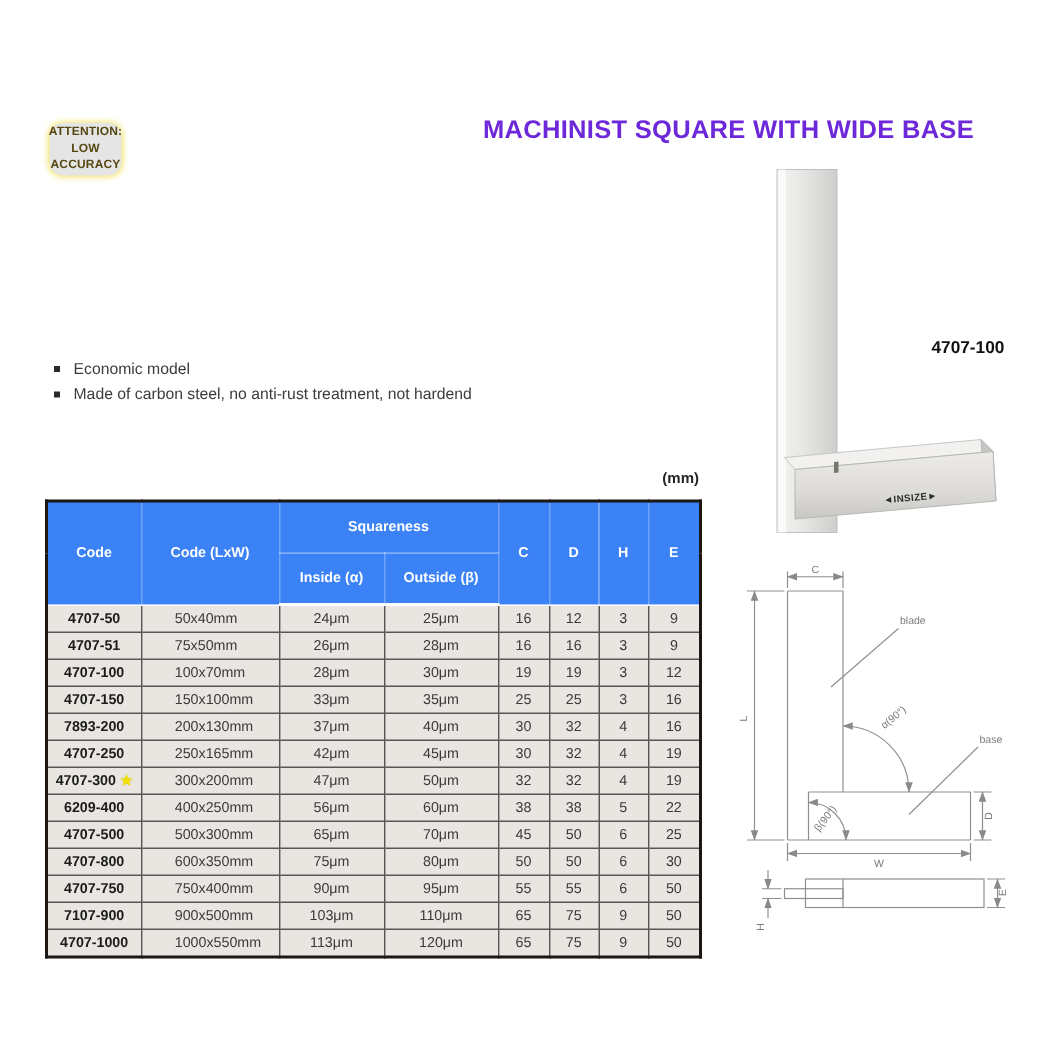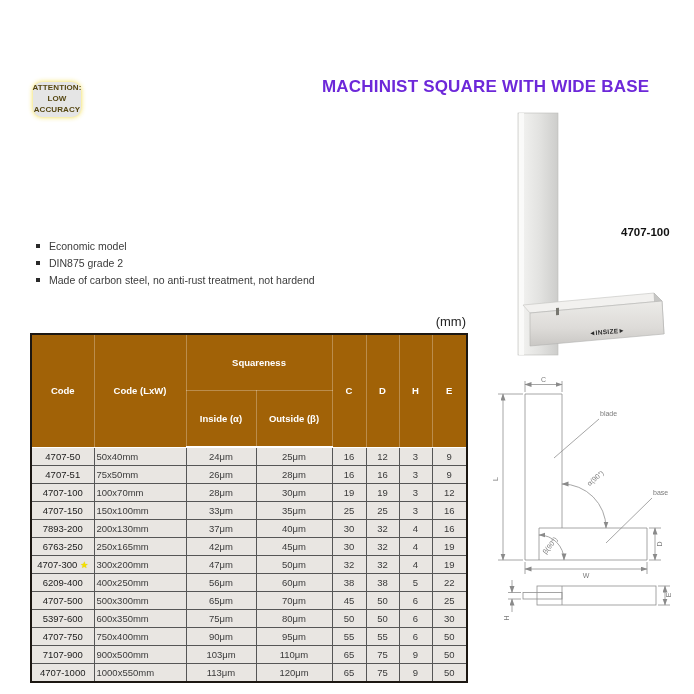--- a/index.html
+++ b/index.html
@@ -30,61 +30,60 @@
     position:relative; padding-left:13px; margin-bottom:5px;
     font-size:10.5px; color:#3b3b3b;
   }
   .features li .sq {
     position:absolute; left:0; top:3.5px; width:4px; height:4px; background:#2a2a2a;
   }
 
   
   .photo { position:absolute; left:480px; top:103px; }
   .model-label { position:absolute; left:621px; top:226px; font-size:11.5px; font-weight:bold; color:#111; }
-  .units { position:absolute; left:420px; top:314px; width:46px; text-align:right; font-size:13px; font-weight:normal; color:#242424; }
+  .units { position:absolute; left:420px; top:314px; width:46px; text-align:right; font-size:10px; font-weight:bold; color:#242424; }
 
   
   table.spec {
     position:absolute; left:30px; top:333px; width:436px;
     border-collapse:collapse; table-layout:fixed;
     border:2px solid #1c1712;
   }
   table.spec thead th {
-    background:#a16207; color:#ffffff; font-size:9.5px; font-weight:bold;
-    border:1px solid rgba(255,255,255,.28); padding:19px 0; height:17px;
+    background:#3b82f6; color:#ffffff; font-size:9.5px; font-weight:bold;
+    border:1px solid rgba(255,255,255,.28); padding:8px 0; height:17px;
   }
   table.spec thead tr:last-child th { border-bottom:2px solid #ffffff; }
   table.spec tbody td {
     background:#e9e6e2; border:1px solid #565656; color:#3a3a3a;
     font-size:9.5px; text-align:center; height:17px; padding:0;
     overflow:hidden; white-space:nowrap;
   }
-  table.spec tbody td.code { font-weight:normal; color:#1b1b1b; }
-  table.spec tbody td.size { text-align:left; padding-left:2px; }
+  table.spec tbody td.code { font-weight:bold; color:#1b1b1b; }
+  table.spec tbody td.size { text-align:left; padding-left:22px; }
   .star { color:#f4e000; font-size:9px; margin-left:3px; text-shadow:0 0 1px #cdbb00; }
 
   
   .diagram { position:absolute; left:485px; top:375px; }
   .diagram text { font-family:"Liberation Sans", sans-serif; font-size:7px; fill:#7b7b7b; }
 </style>
 </head>
 <body>
 
 <div class="page">
 
   <div class="badge">
     <span>ATTENTION:</span>
     <span>LOW ACCURACY</span>
   </div>
 
   <div class="title">MACHINIST SQUARE WITH WIDE BASE</div>
 
   <ul class="features">
       <li><span class="sq"></span>Economic model</li>
-      <li><span class="sq"></span>DIN875 grade 2</li>
       <li><span class="sq"></span>Made of carbon steel, no anti-rust treatment, not hardend</li>
     </ul>
 
   <svg class="photo" width="200" height="255" viewBox="0 0 200 255">
     <defs>
       <linearGradient id="bladeGrad" x1="0" y1="0" x2="1" y2="0">
         <stop offset="0" stop-color="#f5f5f3"></stop>
         <stop offset="0.55" stop-color="#e2e2e0"></stop>
         <stop offset="1" stop-color="#cdcdcb"></stop>
       </linearGradient>
@@ -184,21 +183,21 @@
           <td class="code">7893-200</td>
           <td class="size">200x130mm</td>
           <td class="inside">37μm</td>
           <td class="outside">40μm</td>
           <td class="c">30</td>
           <td class="d">32</td>
           <td class="h">4</td>
           <td class="e">16</td>
         </tr>
         <tr>
-          <td class="code">6763-250</td>
+          <td class="code">4707-250</td>
           <td class="size">250x165mm</td>
           <td class="inside">42μm</td>
           <td class="outside">45μm</td>
           <td class="c">30</td>
           <td class="d">32</td>
           <td class="h">4</td>
           <td class="e">19</td>
         </tr>
         <tr>
           <td class="code">4707-300<span class="star">★</span></td>
@@ -224,21 +223,21 @@
           <td class="code">4707-500</td>
           <td class="size">500x300mm</td>
           <td class="inside">65μm</td>
           <td class="outside">70μm</td>
           <td class="c">45</td>
           <td class="d">50</td>
           <td class="h">6</td>
           <td class="e">25</td>
         </tr>
         <tr>
-          <td class="code">5397-600</td>
+          <td class="code">4707-800</td>
           <td class="size">600x350mm</td>
           <td class="inside">75μm</td>
           <td class="outside">80μm</td>
           <td class="c">50</td>
           <td class="d">50</td>
           <td class="h">6</td>
           <td class="e">30</td>
         </tr>
         <tr>
           <td class="code">4707-750</td>

